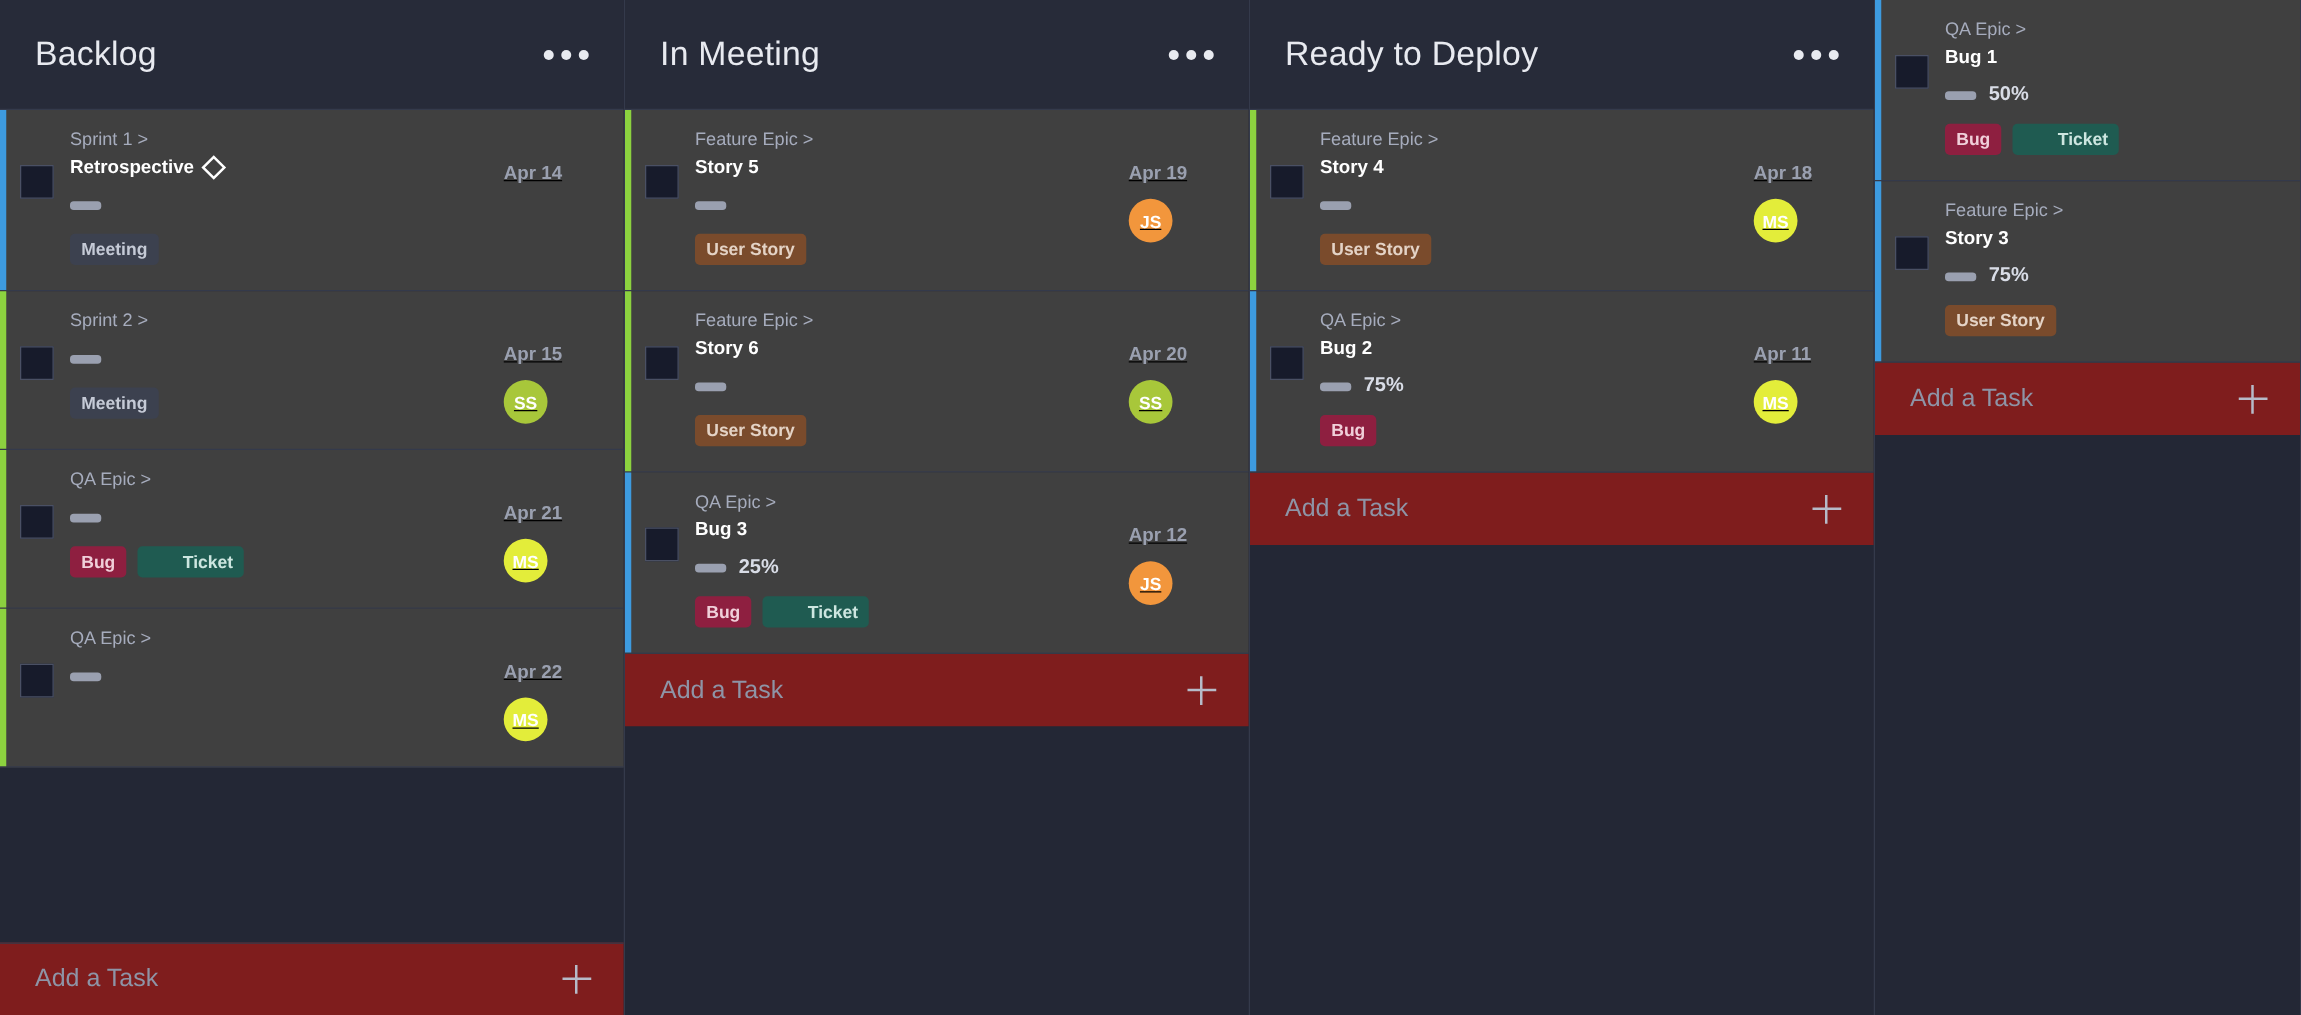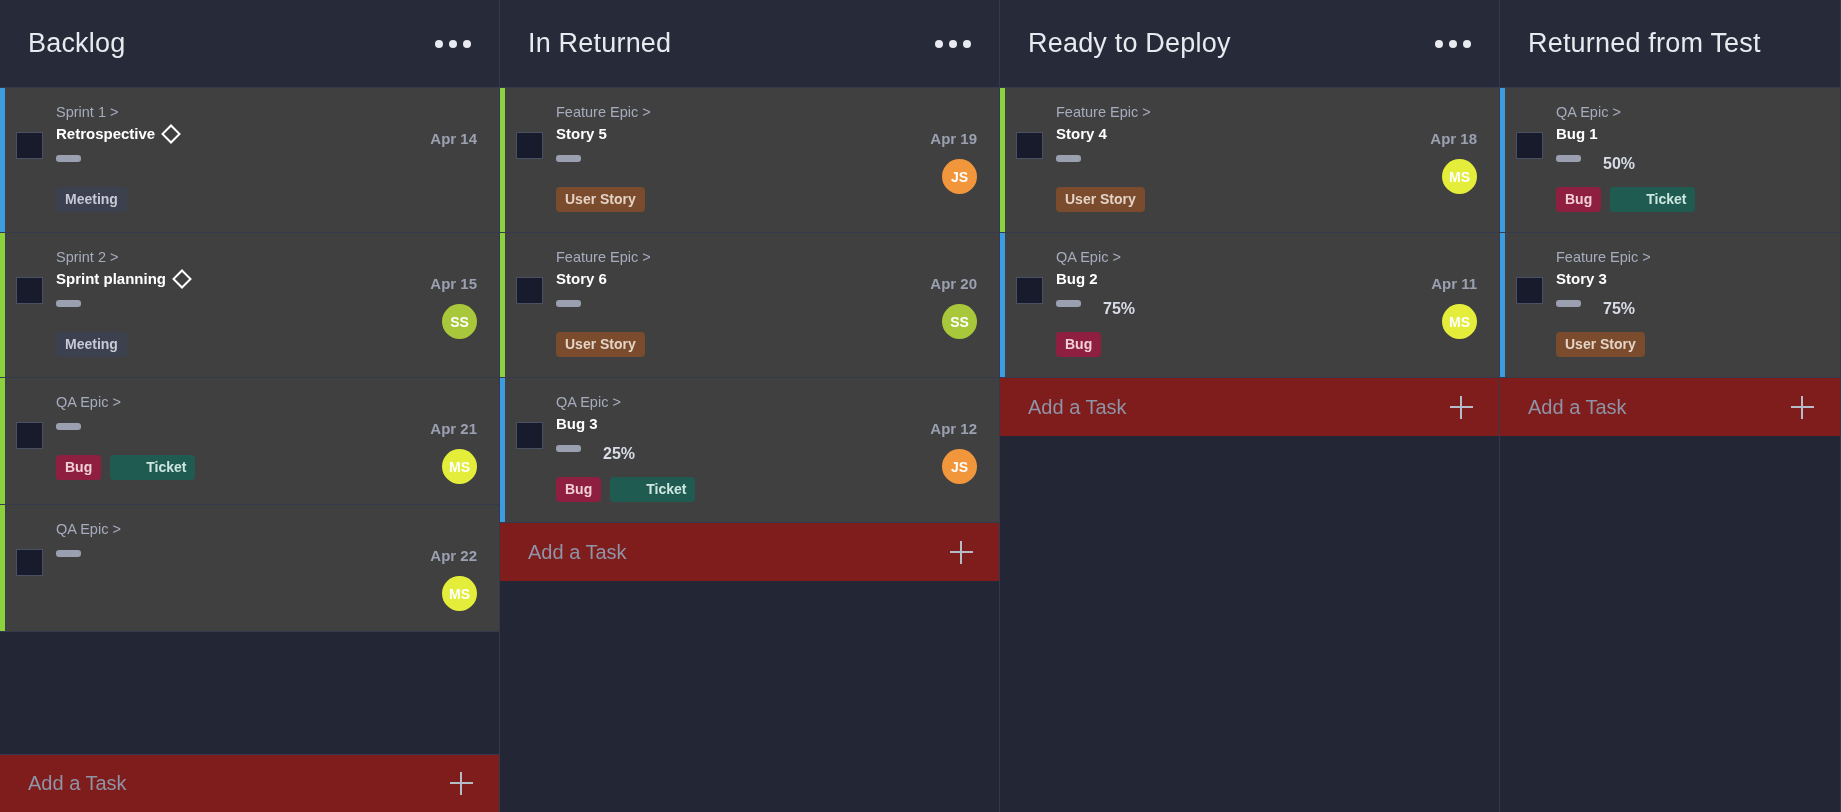--- a/index.html
+++ b/index.html
@@ -79,42 +79,43 @@
     font-size: 15px; font-weight: bold; color: #ffffff;
     white-space: nowrap;
   }
   .diamond {
     width: 14px; height: 14px;
     border: 2px solid #ffffff;
     transform: rotate(45deg);
     display: inline-block;
   }
   .metarow {
-    display: flex; align-items: flex-start; gap: 22px;
+    display: flex; align-items: center; gap: 10px;
     margin-top: 13px; height: 18px;
   }
   .bar {
     display: inline-block;
     width: 25px; height: 7px; border-radius: 3px;
     background: #9aa0b0;
   }
   .pct { font-size: 16px; font-weight: bold; color: #d8dce6; }
   .tags { display: flex; gap: 9px; margin-top: 14px; flex-wrap: wrap; font-weight: bold; }
   .tag {
     font-size: 14px; padding: 4px 9px 5px; border-radius: 4px;
     white-space: nowrap;
   }
   .t-meeting { background: #3c414f; color: #c5cad6; }
   .t-userstory { background: #7a4b2c; color: #e4d3c6; }
   .t-bug { background: #8e1f40; color: #f0cfd9; }
   .t-ticket { background: #1f5b51; color: #cde6e0; padding-left: 36px; }
   .right {
     flex: 0 0 auto; width: 74px;
-    display: flex; flex-direction: column; align-items: flex-end;
+    display: flex; flex-direction: column; align-items: flex-start;
     padding-top: 26px;
+    text-decoration: underline;
   }
   .date {
     font-size: 15px; font-weight: bold; color: #9aa0b0;
     white-space: nowrap;
   }
   .avatar {
     width: 35px; height: 35px; border-radius: 50%;
     margin-top: 12px;
     display: flex; align-items: center; justify-content: center;
     font-size: 14px; font-weight: bold; color: #ffffff;
@@ -173,24 +174,20 @@
           </div>
           <div class="right">
             <div class="date">Apr 14</div>
           </div>
         </div>
         <div class="card">
           <div class="accent acc-green"></div>
           <div class="chk"></div>
           <div class="body">
             <div class="epic">Sprint 2 &gt;</div>
-            <div class="titlerow">
-              <div class="ctitle">Sprint planning</div>
-              <span class="diamond"></span>
-            </div>
             <div class="metarow">
               <span class="bar"></span>
             </div>
             <div class="tags">
               <span class="tag t-meeting">Meeting</span>
             </div>
           </div>
           <div class="right">
             <div class="date">Apr 15</div>
             <div class="avatar" style="background: rgb(168, 199, 58);">SS</div>
@@ -229,21 +226,21 @@
           </div>
         </div>
       </div>
       <div class="addtask sticky-add">
         <span>Add a Task</span>
         <span class="plus"></span>
       </div>
     </div>
     <div class="column" style="width: 500px;">
       <div class="col-head">
-        <div class="col-title">In Returned</div>
+        <div class="col-title">In Meeting</div>
         <div class="dots">
           <i></i>
           <i></i>
           <i></i>
         </div>
       </div>
       <div class="cards">
         <div class="card">
           <div class="accent acc-green"></div>
           <div class="chk"></div>
@@ -363,23 +360,20 @@
             <div class="avatar" style="background: rgb(227, 237, 58);">MS</div>
           </div>
         </div>
       </div>
       <div class="addtask">
         <span>Add a Task</span>
         <span class="plus"></span>
       </div>
     </div>
     <div class="column" style="width: 341px;">
-      <div class="col-head">
-        <div class="col-title">Returned from Test</div>
-      </div>
       <div class="cards">
         <div class="card">
           <div class="accent acc-blue"></div>
           <div class="chk"></div>
           <div class="body">
             <div class="epic">QA Epic &gt;</div>
             <div class="titlerow">
               <div class="ctitle">Bug 1</div>
             </div>
             <div class="metarow">

